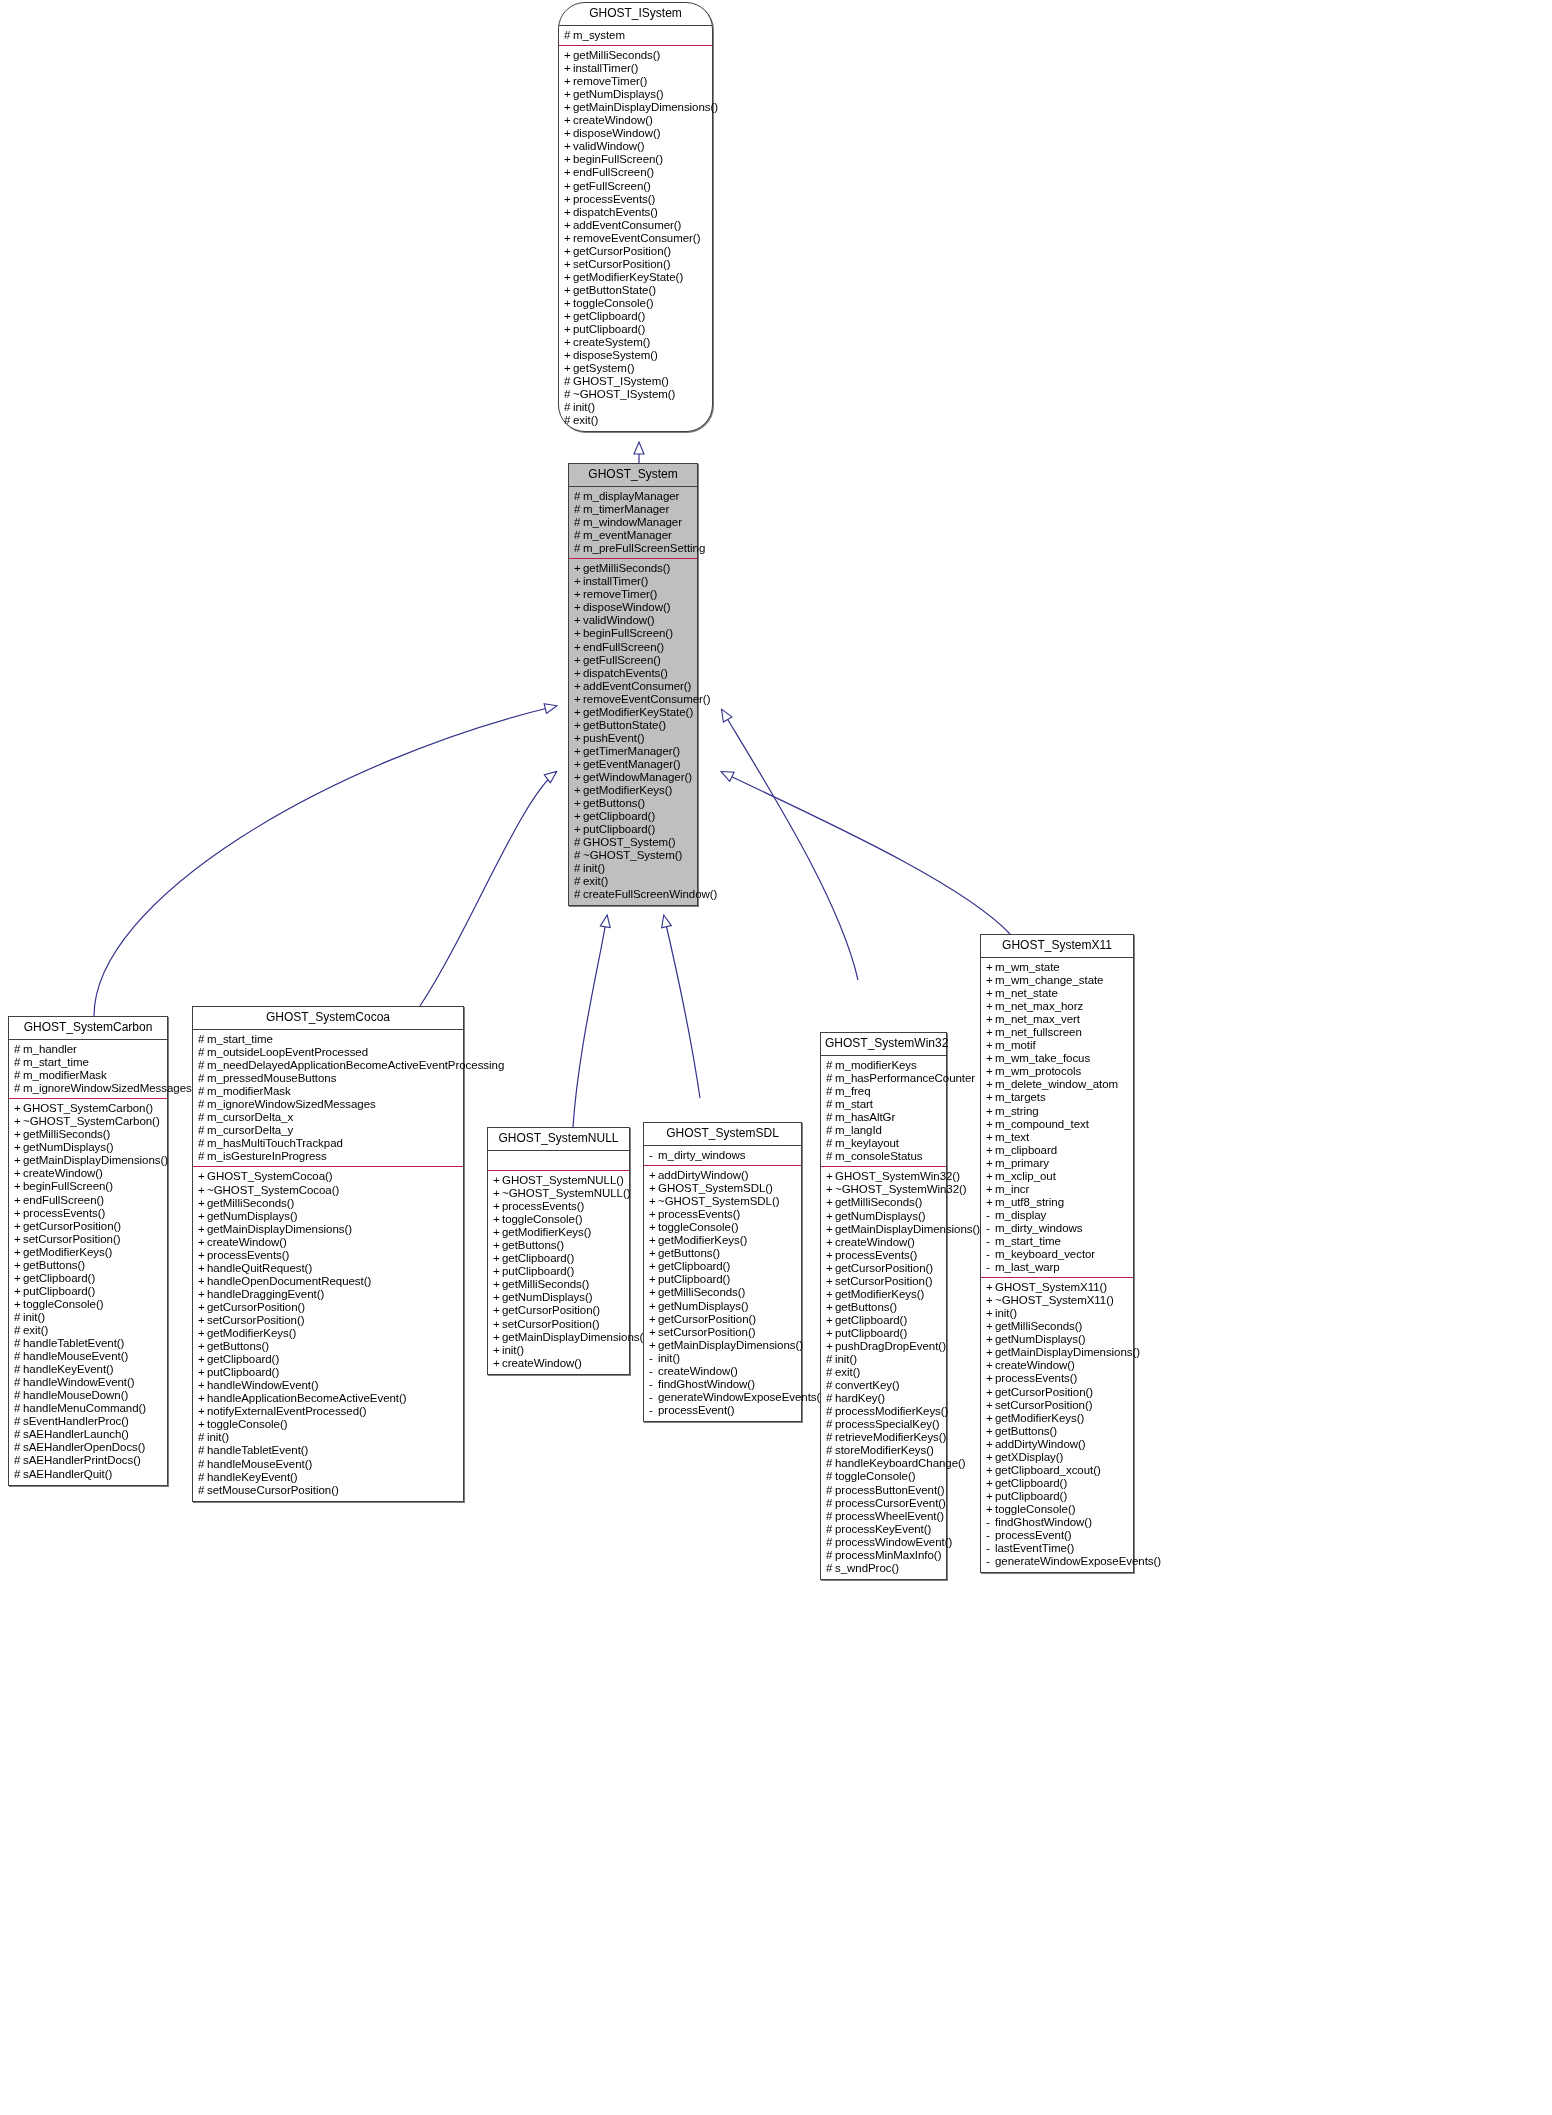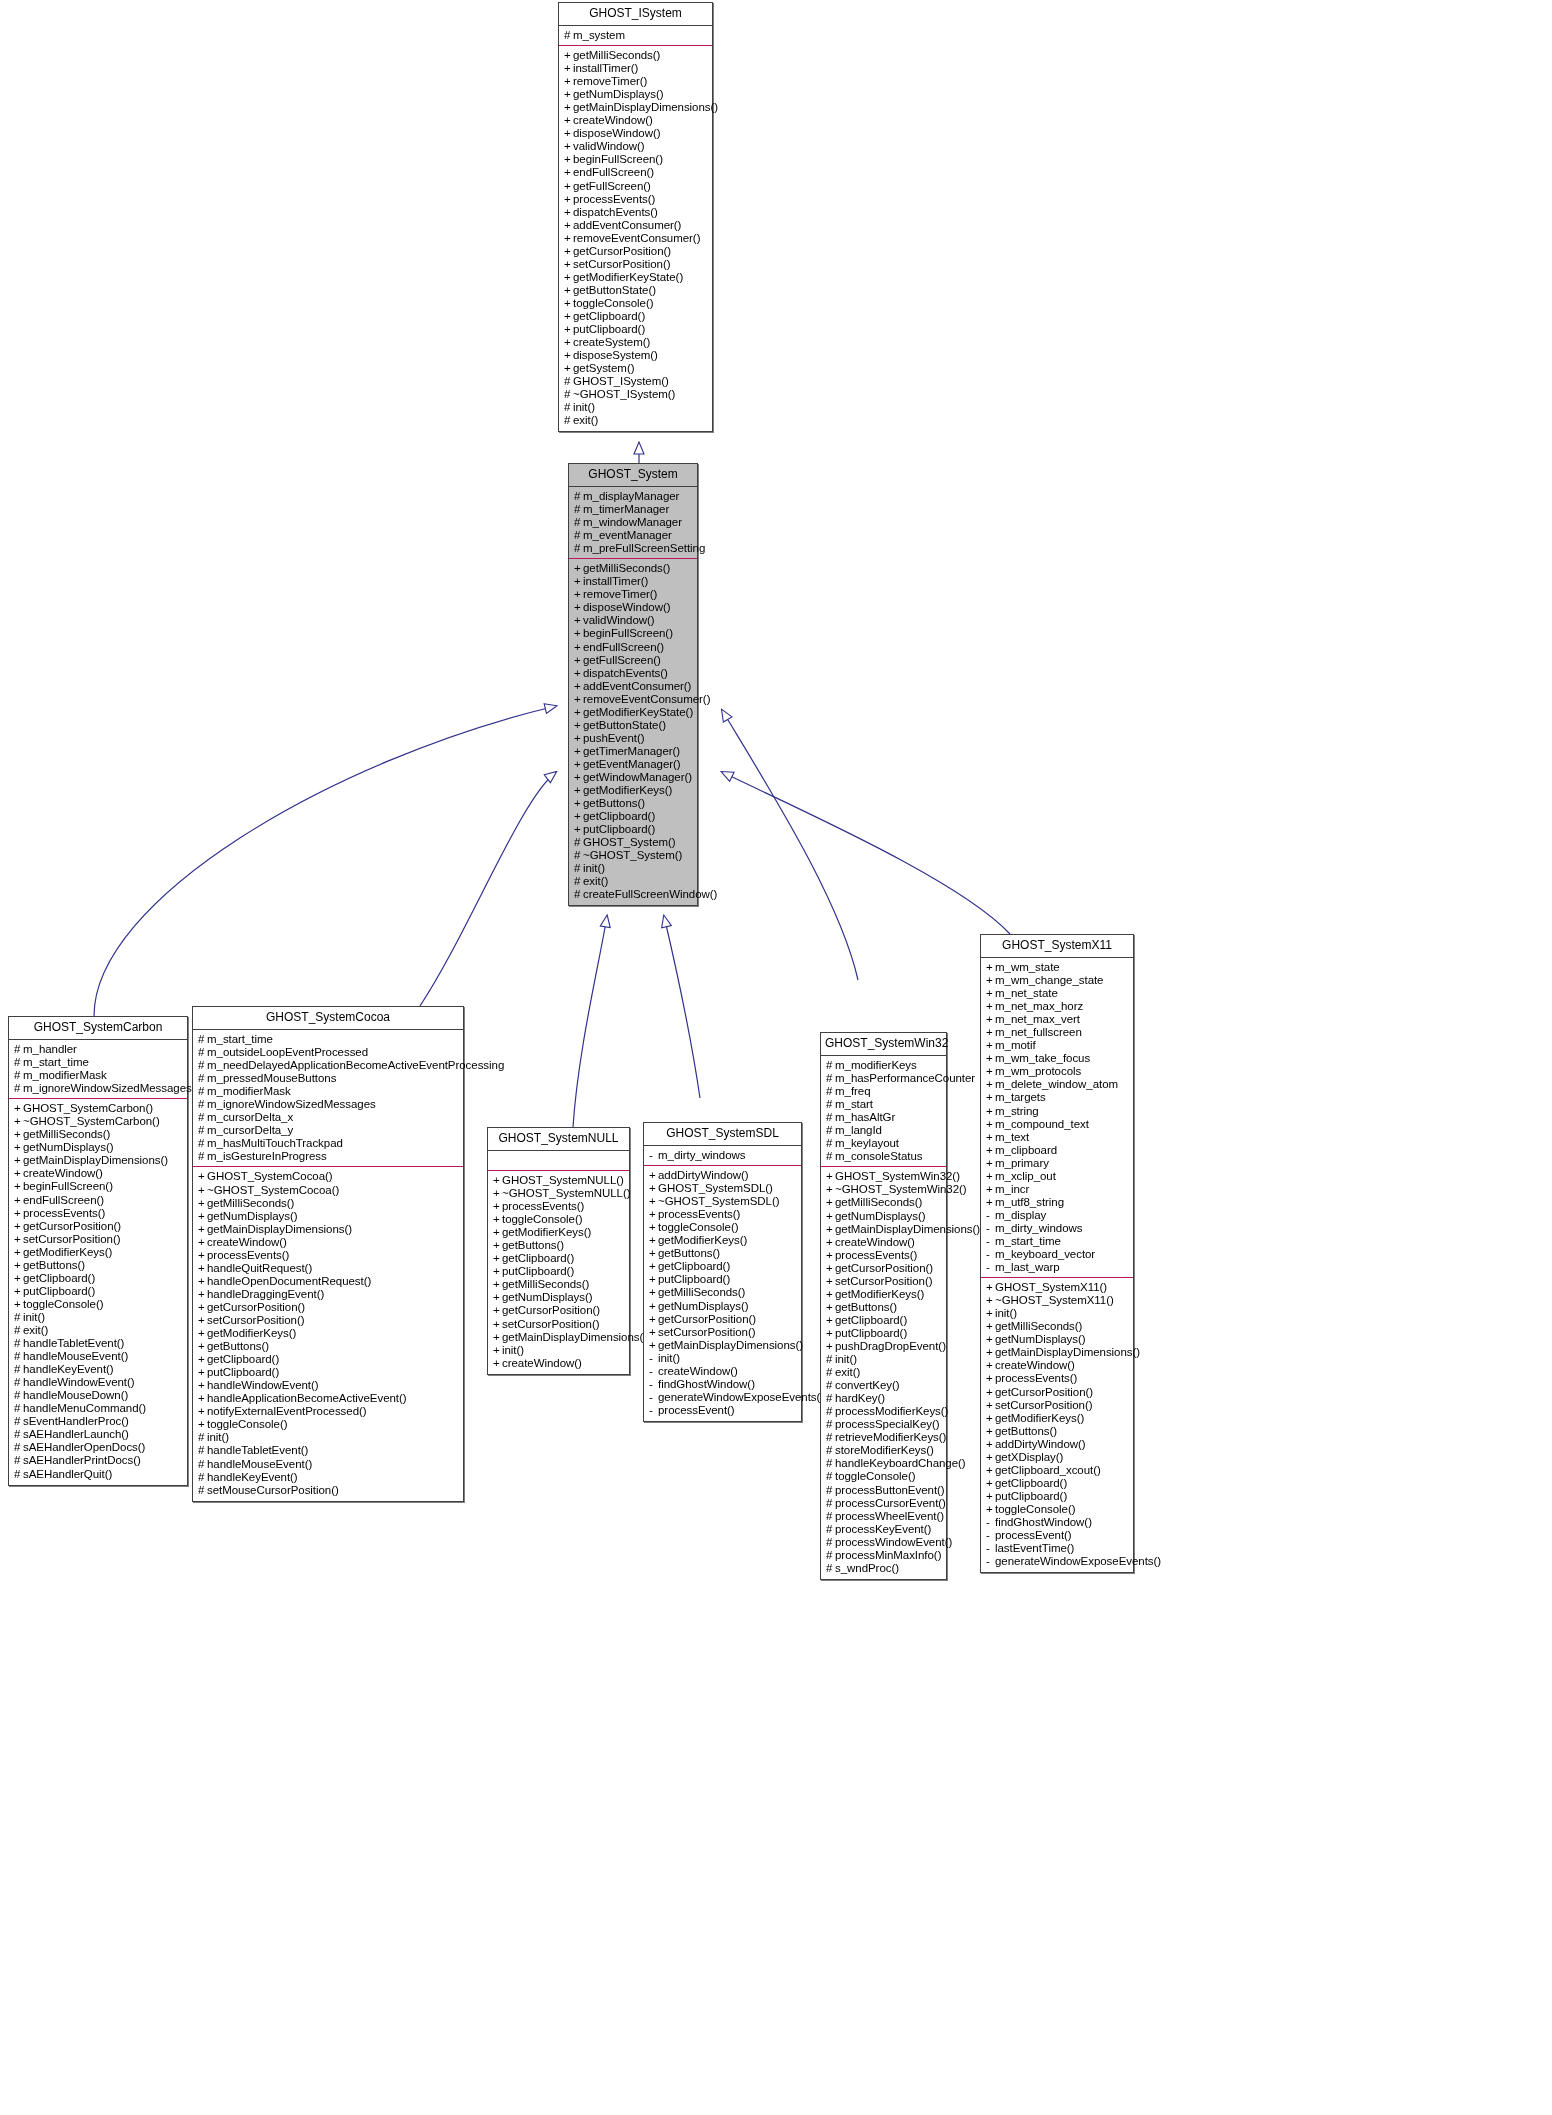--- a/index.html
+++ b/index.html
@@ -67,21 +67,21 @@
   .vis {
     display: inline-block;
     width: 9px;
   }
 </style>
 </head>
 <body>
 
 <div id="canvas">
 
-  <div class="uml-class" style="left: 558px; top: 2px; width: 155px;">
+  <div class="uml-class" style="left: 558px; top: 2px; width: 155px; border-radius: 27px;">
       <div class="uml-title">GHOST_ISystem</div>
       <div class="uml-attrs">
         <div class="uml-row"><span class="vis">#</span><span>m_system</span></div>
       </div>
       <div class="uml-methods">
         <div class="uml-row"><span class="vis">+</span><span>getMilliSeconds()</span></div>
         <div class="uml-row"><span class="vis">+</span><span>installTimer()</span></div>
         <div class="uml-row"><span class="vis">+</span><span>removeTimer()</span></div>
         <div class="uml-row"><span class="vis">+</span><span>getNumDisplays()</span></div>
         <div class="uml-row"><span class="vis">+</span><span>getMainDisplayDimensions()</span></div>
@@ -142,21 +142,21 @@
         <div class="uml-row"><span class="vis">+</span><span>getButtons()</span></div>
         <div class="uml-row"><span class="vis">+</span><span>getClipboard()</span></div>
         <div class="uml-row"><span class="vis">+</span><span>putClipboard()</span></div>
         <div class="uml-row"><span class="vis">#</span><span>GHOST_System()</span></div>
         <div class="uml-row"><span class="vis">#</span><span>~GHOST_System()</span></div>
         <div class="uml-row"><span class="vis">#</span><span>init()</span></div>
         <div class="uml-row"><span class="vis">#</span><span>exit()</span></div>
         <div class="uml-row"><span class="vis">#</span><span>createFullScreenWindow()</span></div>
       </div>
     </div>
-    <div class="uml-class" style="left: 8px; top: 1016px; width: 180px;">
+    <div class="uml-class" style="left: 8px; top: 1016px; width: 160px;">
       <div class="uml-title">GHOST_SystemCarbon</div>
       <div class="uml-attrs">
         <div class="uml-row"><span class="vis">#</span><span>m_handler</span></div>
         <div class="uml-row"><span class="vis">#</span><span>m_start_time</span></div>
         <div class="uml-row"><span class="vis">#</span><span>m_modifierMask</span></div>
         <div class="uml-row"><span class="vis">#</span><span>m_ignoreWindowSizedMessages</span></div>
       </div>
       <div class="uml-methods">
         <div class="uml-row"><span class="vis">+</span><span>GHOST_SystemCarbon()</span></div>
         <div class="uml-row"><span class="vis">+</span><span>~GHOST_SystemCarbon()</span></div>

